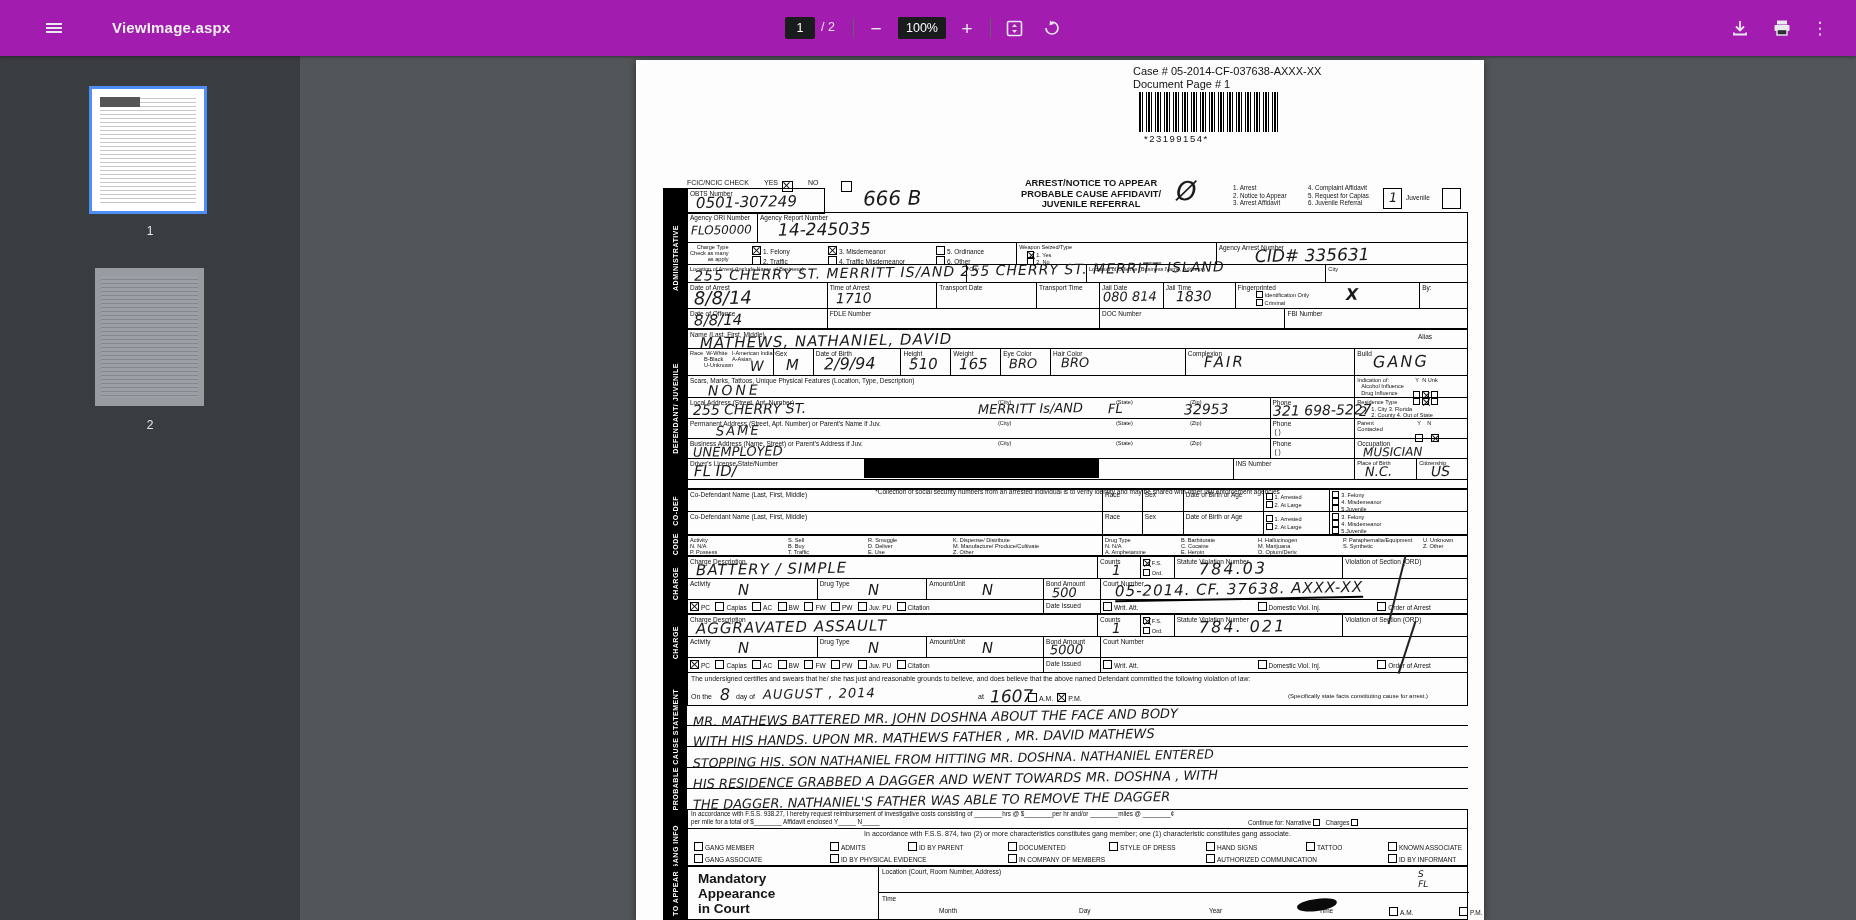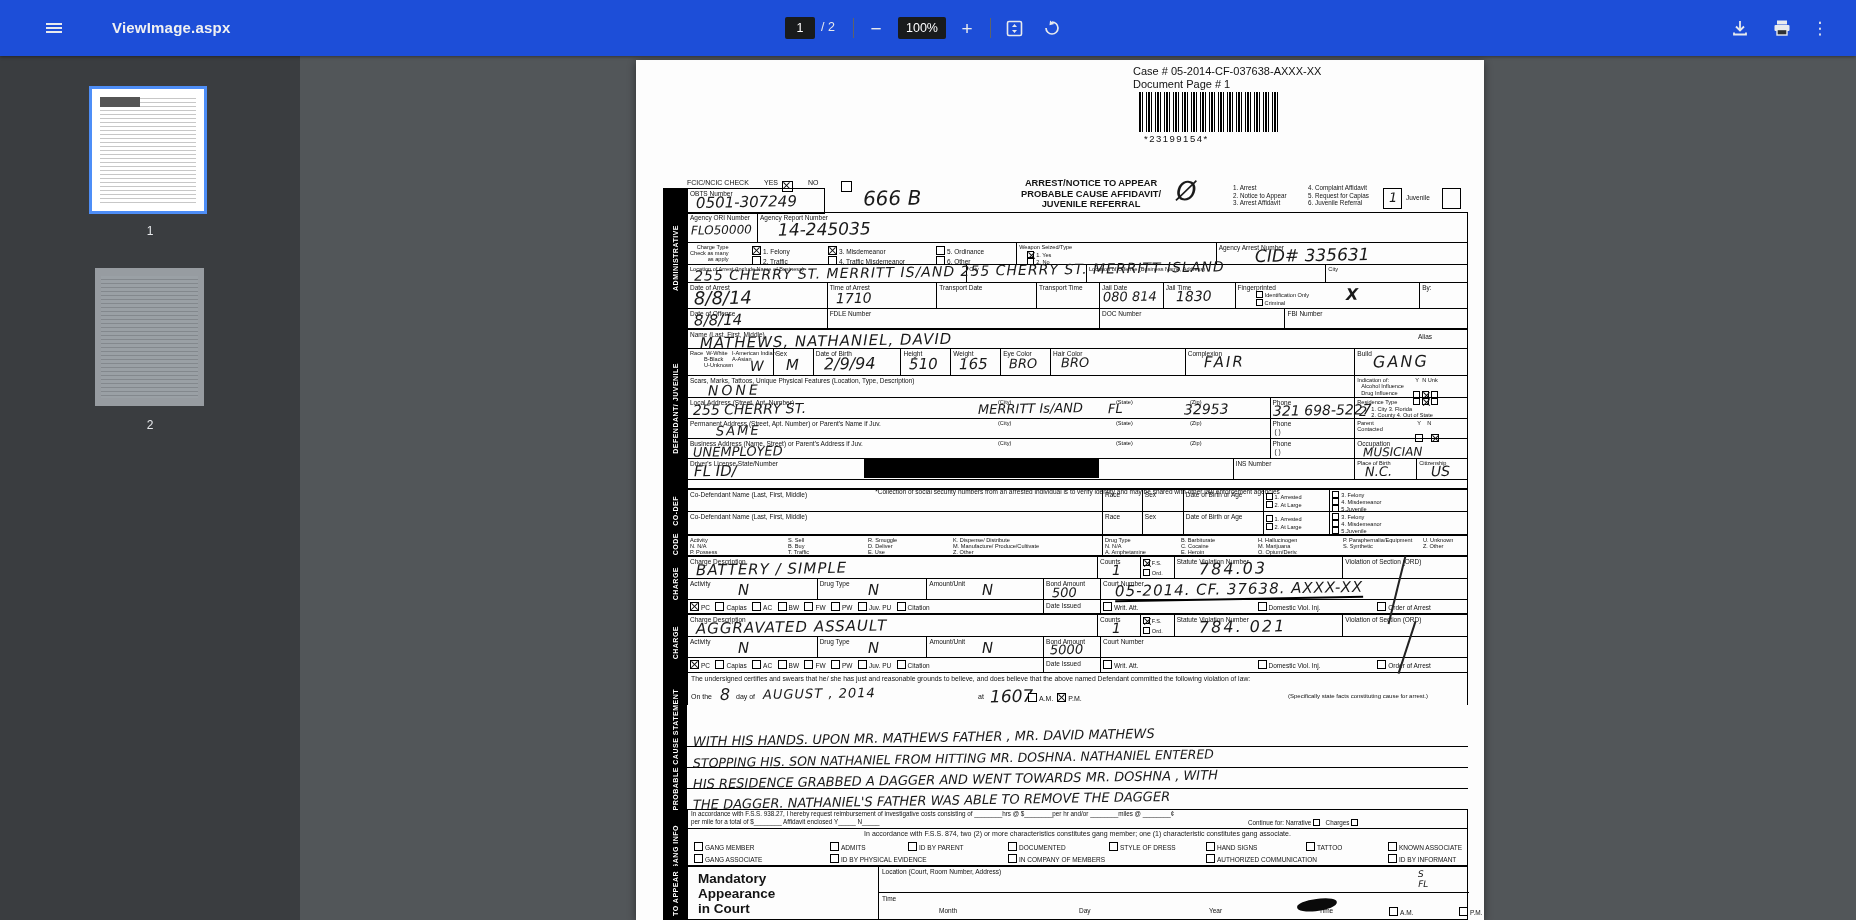--- a/index.html
+++ b/index.html
@@ -1,19 +1,19 @@
 <!DOCTYPE html>
 <html><head>
 <meta charset="utf-8">
 <style>
   html,body{margin:0;padding:0;}
   body{width:1856px;height:920px;overflow:hidden;background:#525659;font-family:"Liberation Sans",sans-serif;position:relative;}
   .abs{position:absolute;}
   
-  #toolbar{position:absolute;left:0;top:0;width:1856px;height:56px;background:#1d4ed8;color:#f1f1f1;z-index:30;box-shadow:0 1px 3px rgba(0,0,0,.4);}
+  #toolbar{position:absolute;left:0;top:0;width:1856px;height:56px;background:#a21caf;color:#f1f1f1;z-index:30;box-shadow:0 1px 3px rgba(0,0,0,.4);}
   .tbtn{position:absolute;top:14px;width:28px;height:28px;display:flex;align-items:center;justify-content:center;border-radius:50%;cursor:pointer;color:#e8eaed;}
   .tsep{position:absolute;top:18px;width:1px;height:20px;background:#5f6368;}
   #tb-title{position:absolute;left:112px;top:19px;font-size:15px;color:#f1f1f1;letter-spacing:.2px;font-weight:700;}
   .chip{position:absolute;top:17px;background:#191b1c;color:#fff;font-size:12.5px;text-align:center;border-radius:2px;display:flex;align-items:center;justify-content:center;}
   #page-chip{left:785px;width:30px;height:22px;}
   #page-total{position:absolute;left:821px;top:20px;font-size:12.5px;color:#e8eaed;}
   #zoom-chip{left:898px;width:48px;height:22px;}
   .ticon{font-size:19px;line-height:1;}
   
   .hbar{width:16px;height:2px;background:#e8eaed;margin:2px 0;}
@@ -664,20 +664,23 @@
     <div class="hw" style="left:32px;top:12px;font-size:16px;">8</div>
     <div class="lb" style="left:48px;top:20px;font-size:7px;">day of</div>
     <div class="hw" style="left:75px;top:13px;font-size:13px;letter-spacing:1px;">AUGUST , 2014</div>
     <div class="lb" style="left:290px;top:20px;font-size:7px;">at</div>
     <div class="hw" style="left:302px;top:13px;font-size:17px;">1607</div>
     <div class="lb" style="left:340px;top:20px;font-size:7px;"><span class="cb"></span><span>A.M.</span>&nbsp;&nbsp;<span class="cb ck"></span><span>P.M.</span></div>
     <div class="lb" style="left:600px;top:20px;font-size:6px;">(Specifically state facts constituting cause for arrest.)</div>
   </div>
 
   
+  <div class="sline" style="top:645px;height:21px;border-top:1px solid #000;">
+      <div class="hw" style="left:6px;top:4px;font-size:13px;">MR. MATHEWS  BATTERED  MR. JOHN  DOSHNA  ABOUT  THE FACE  AND  BODY</div>
+    </div>
   <div class="sline" style="top:666px;height:21px;">
       <div class="hw" style="left:6px;top:4px;font-size:13px;">WITH  HIS  HANDS.  UPON  MR. MATHEWS  FATHER , MR.  DAVID  MATHEWS</div>
     </div>
   <div class="sline" style="top:687px;height:21px;">
       <div class="hw" style="left:6px;top:4px;font-size:12.5px;">STOPPING  HIS.  SON NATHANIEL  FROM  HITTING MR. DOSHNA.  NATHANIEL ENTERED</div>
     </div>
   <div class="sline" style="top:708px;height:21px;">
       <div class="hw" style="left:6px;top:4px;font-size:13px;">HIS  RESIDENCE  GRABBED  A  DAGGER  AND  WENT  TOWARDS  MR. DOSHNA ,  WITH</div>
     </div>
   <div class="sline" style="top:729px;height:21px;">

